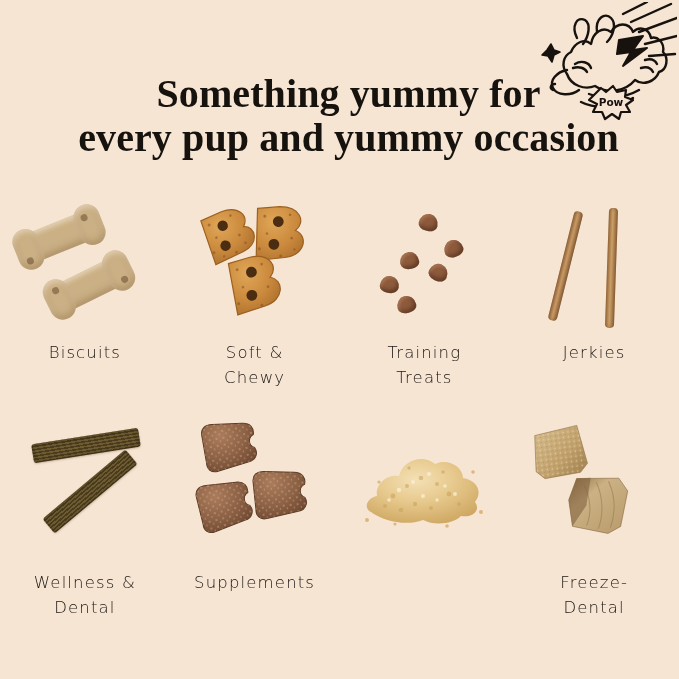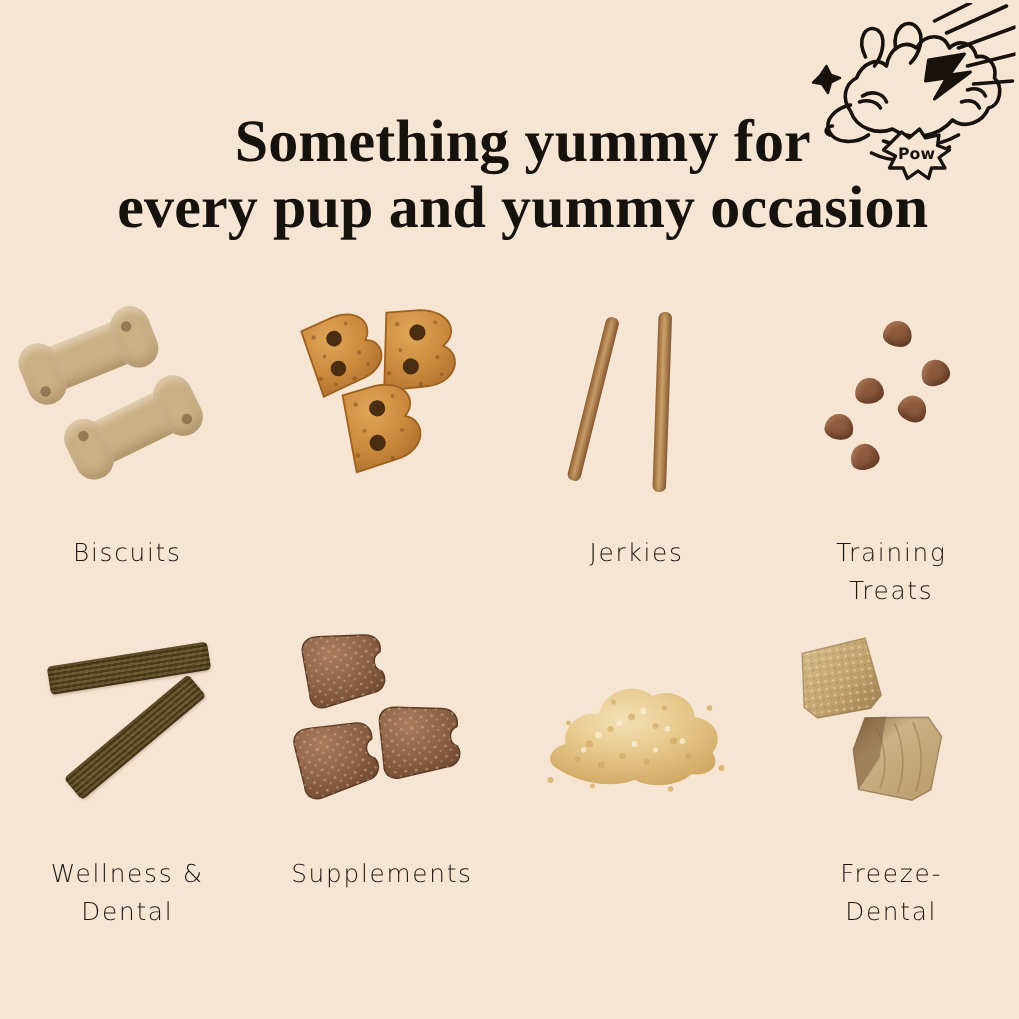--- a/index.html
+++ b/index.html
@@ -74,21 +74,21 @@
     margin: 0 auto;
   }
   .label {
     font-family: "DejaVu Sans", "Liberation Sans", sans-serif;
     font-weight: 300;
     font-size: 16.5px;
     line-height: 25px;
     letter-spacing: 1.15px;
     color: #1b1713;
     text-align: center;
-    margin-top: 20px;
+    margin-top: 4px;
     white-space: pre-line;
   }
   .row2 .label { margin-top: 14px; }
 
   
   .pc { position: absolute; }
 
   
   .bone {
     width: 74px;
@@ -272,43 +272,45 @@
                     <circle cx="16" cy="29" r="1.3"></circle>
                   <circle cx="10" cy="45" r="1.5"></circle>
                     <circle cx="37" cy="8" r="1.3"></circle>
                   <circle cx="41" cy="31" r="1.4"></circle>
                     <circle cx="33" cy="49" r="1.5"></circle>
                 </g>
               </g>
             </g>
           </svg>
         </div>
-      </div>
-
-      <div class="cell">
-        <div class="art">
-          <div class="pc jerky" style="left:42px; top:14px; height:112px; transform:rotate(14deg);
-               background:linear-gradient(90deg,#9a6a3d,#c99c66 45%,#8e6038);"></div>
-          <div class="pc jerky" style="left:88px; top:12px; height:120px; transform:rotate(2deg);
-               background:linear-gradient(90deg,#a0703f,#cda169 45%,#91643a);"></div>
-        </div>
-        <div class="label">Jerkies</div>
+        <div class="label">Soft &amp;
+Chewy</div>
       </div>
 
       <div class="cell">
         <div class="art">
           <div class="pc chip" style="left:70px; top:18px; transform:rotate(12deg);"></div>
           <div class="pc chip" style="left:95px; top:44px; transform:rotate(-18deg);"></div>
           <div class="pc chip" style="left:51px; top:56px; transform:rotate(-8deg);"></div>
           <div class="pc chip" style="left:80px; top:68px; transform:rotate(24deg);"></div>
           <div class="pc chip" style="left:31px; top:80px; transform:rotate(8deg);"></div>
           <div class="pc chip" style="left:48px; top:100px; transform:rotate(-14deg);"></div>
         </div>
         <div class="label">Training
 Treats</div>
+      </div>
+
+      <div class="cell">
+        <div class="art">
+          <div class="pc jerky" style="left:42px; top:14px; height:112px; transform:rotate(14deg);
+               background:linear-gradient(90deg,#9a6a3d,#c99c66 45%,#8e6038);"></div>
+          <div class="pc jerky" style="left:88px; top:12px; height:120px; transform:rotate(2deg);
+               background:linear-gradient(90deg,#a0703f,#cda169 45%,#91643a);"></div>
+        </div>
+        <div class="label">Jerkies</div>
       </div>
     </div>
 
     <div class="row row2">
 
       <div class="cell">
         <div class="art">
           <div class="pc dental" style="left:22px; top:20px; width:108px; transform:rotate(-9deg);"></div>
           <div class="pc dental" style="left:26px; top:66px; width:108px; transform:rotate(-40deg);"></div>
         </div>

